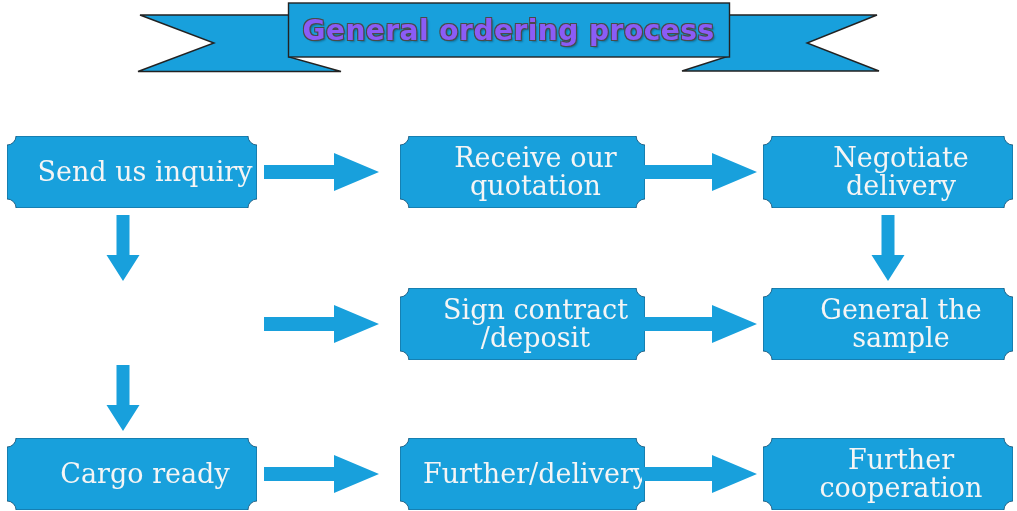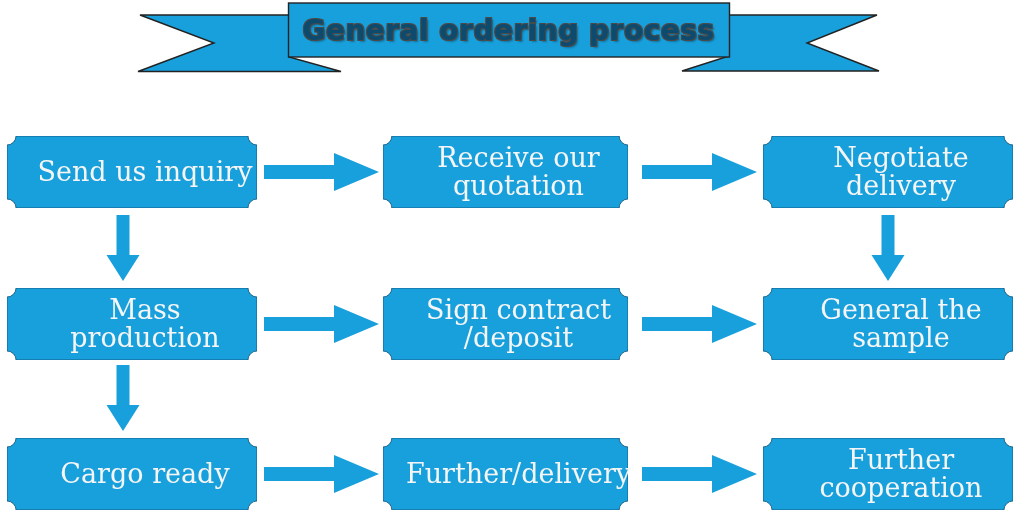--- a/index.html
+++ b/index.html
@@ -20,21 +20,21 @@
     position: absolute;
     left: 288px; top: 3px;
     width: 441px; height: 54px;
     display: flex;
     align-items: center;
     justify-content: center;
     font-family: "DejaVu Sans", sans-serif;
     font-weight: bold;
     font-size: 28px;
     letter-spacing: 0.5px;
-    color: #0c4a6e;
+    color: #8b5cf6;
     text-shadow:
       1px 1px 0 #4a4a4a,
      -1px 1px 0 #4a4a4a,
       1px -1px 0 #4a4a4a,
      -1px -1px 0 #4a4a4a,
       2px 2px 2px rgba(0,0,0,0.30);
     white-space: nowrap;
   }
   .node {
     position: absolute;
@@ -65,21 +65,21 @@
     width: 115px; height: 40px;
   }
   .arrow-d {
     position: absolute;
     width: 34px; height: 66px;
   }
   .arrow-r svg, .arrow-d svg { display: block; width: 100%; height: 100%; }
 
   
   .r1 { top: 136px; }  .r2 { top: 288px; }  .r3 { top: 438px; }
-  .c1 { left: 7px; }   .c2 { left: 383px; border-radius: 16px; } .c3 { left: 763px; }
+  .c1 { left: 7px; }   .c2 { left: 400px; border-radius: 16px; } .c3 { left: 763px; }
 </style>
 </head>
 <body>
 
 <div class="stage">
 
   <svg class="ribbon-svg" viewBox="0 0 1017 95">
     <polygon points="140,15 289,15 289,57 341,71.5 138,71.5 214,43" stroke="#222222" stroke-width="1.4" fill="#18A0DC"></polygon>
     <polygon points="877,15 729,15 729,56 682,71 879,71 807,43" stroke="#222222" stroke-width="1.4" fill="#18A0DC"></polygon>
     <rect x="288.5" y="3" width="441" height="54" stroke="#222222" stroke-width="1.4" fill="#18A0DC"></rect>
@@ -124,26 +124,20 @@
     <svg viewBox="0 0 34 66">
         <polygon points="10.5,0 23.5,0 23.5,40 33.5,40 17,66 0.5,40 10.5,40" fill="#18A0DC"></polygon>
       </svg>
   </div>
   <div class="arrow-d" style="left:871px; top:215px;">
     <svg viewBox="0 0 34 66">
         <polygon points="10.5,0 23.5,0 23.5,40 33.5,40 17,66 0.5,40 10.5,40" fill="#18A0DC"></polygon>
       </svg>
   </div>
 
-  <div class="node r2 c1">
-    <svg viewBox="0 0 250 72" preserveAspectRatio="none">
-      <path d="M9,0 L241,0 A9,9 0 0 0 250,9 L250,63 A9,9 0 0 0 241,72 L9,72 A9,9 0 0 0 0,63 L0,9 A9,9 0 0 0 9,0 Z" stroke="#14496b" stroke-opacity="0.75" stroke-width="1" fill="#18A0DC"></path>
-    </svg>
-    <div class="node-label">Mass production</div>
-  </div>
 
   <div class="arrow-r" style="left:264px; top:304px;">
     <svg viewBox="0 0 115 40">
         <polygon points="0,13 70,13 70,1 115,20 70,39 70,27 0,27" fill="#18A0DC"></polygon>
       </svg>
   </div>
 
   <div class="node mid r2 c2">
     <svg viewBox="0 0 250 72" preserveAspectRatio="none">
       <path d="M9,0 L241,0 A9,9 0 0 0 250,9 L250,63 A9,9 0 0 0 241,72 L9,72 A9,9 0 0 0 0,63 L0,9 A9,9 0 0 0 9,0 Z" stroke="#14496b" stroke-opacity="0.75" stroke-width="1" fill="#18A0DC"></path>

